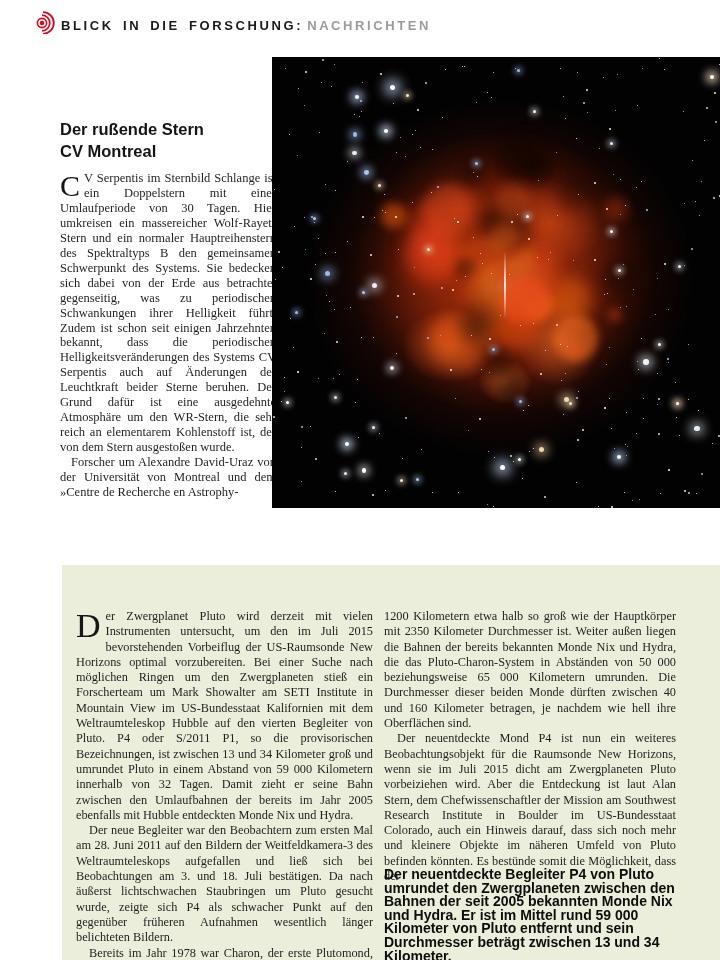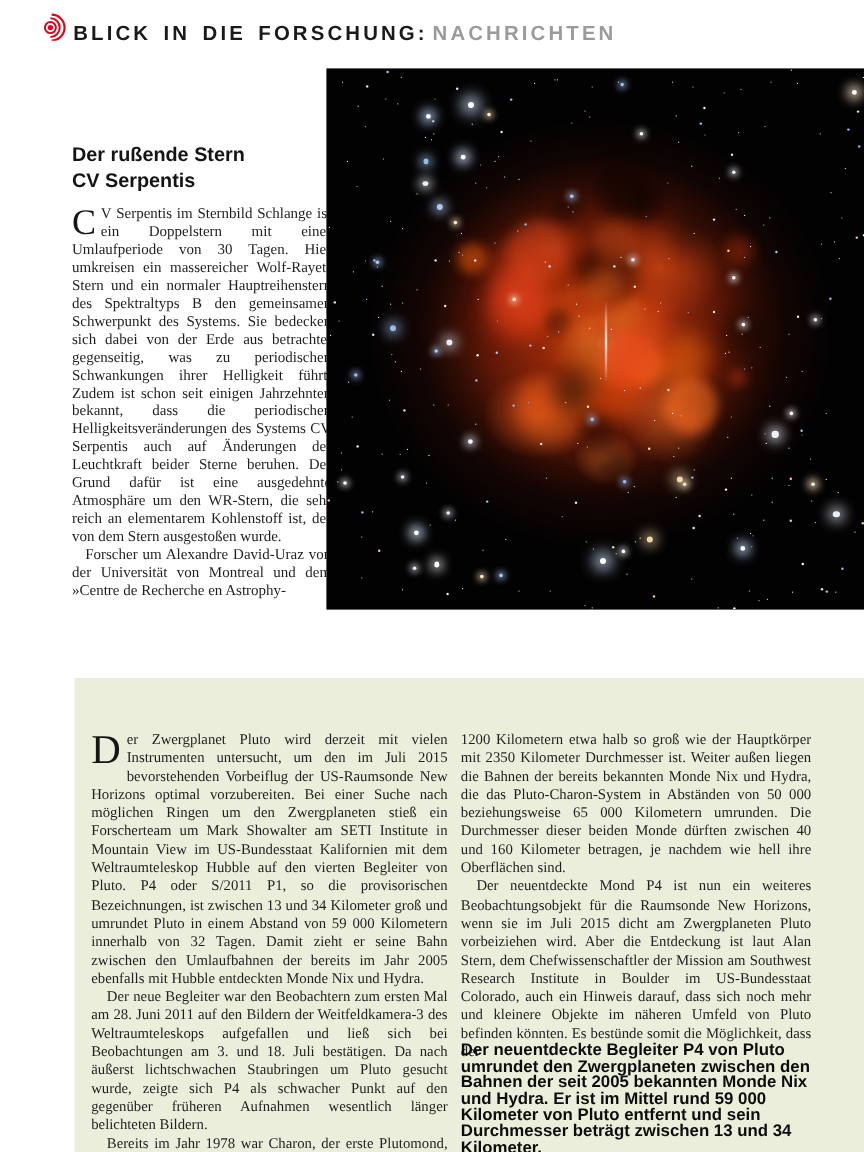--- a/index.html
+++ b/index.html
@@ -7,21 +7,21 @@
     width:720px;height:960px;position:relative;overflow:hidden;
     background:#ffffff;
     font-family:"Liberation Serif", serif;
     color:#1f1f1f;
     -webkit-font-smoothing:antialiased;
   }
   
   .kicker{
     position:absolute;left:61px;top:18px;height:20px;
     font-family:"Liberation Sans", sans-serif;
-    font-size:17px;font-weight:bold;letter-spacing:2.6px;word-spacing:3px;
+    font-size:13px;font-weight:bold;letter-spacing:2.6px;word-spacing:3px;
     white-space:nowrap;color:#1a1a1a;
   }
   .kicker .light{color:#9b9b9b;font-weight:bold;margin-left:4px;}
   .kicker-icon{position:absolute;left:35px;top:10px;width:22px;height:24px;}
   
   .cv-title{
     position:absolute;left:60px;top:118px;width:215px;
     font-family:"Liberation Sans", sans-serif;
     font-size:16.5px;line-height:22px;font-weight:bold;color:#141414;
   }
@@ -94,21 +94,21 @@
   <circle cx="7" cy="13" r="2.2" fill="#e2001a"></circle>
   <circle cx="7" cy="13" r="4.6" fill="none" stroke="#e2001a" stroke-width="1.6"></circle>
   <path d="M 7 5.2 A 7.8 7.8 0 0 1 7 20.8" fill="none" stroke="#e2001a" stroke-width="1.7"></path>
   <path d="M 8 2.2 A 10.8 10.8 0 0 1 8 23.8" fill="none" stroke="#e2001a" stroke-width="1.8"></path>
 </svg>
 <div class="kicker">
   <span>BLICK IN DIE FORSCHUNG:</span><span class="light">NACHRICHTEN</span>
 </div>
 
 <div class="cv-title" style="white-space:pre-line">Der rußende Stern
-CV Serpentis</div>
+CV Montreal</div>
 
 <div class="cv-body">
   <p><span class="dropcap">C</span><span>V Serpentis im Sternbild Schlange ist ein Doppelstern mit einer Umlaufperiode von 30 Tagen. Hier umkreisen ein massereicher Wolf-Rayet-Stern und ein normaler Hauptreihenstern des Spektraltyps B den gemeinsamen Schwerpunkt des Systems. Sie bedecken sich dabei von der Erde aus betrachtet gegenseitig, was zu periodischen Schwankungen ihrer Helligkeit führt. Zudem ist schon seit einigen Jahrzehnten bekannt, dass die periodischen Helligkeitsveränderungen des Systems CV Serpentis auch auf Änderungen der Leuchtkraft beider Sterne beruhen. Der Grund dafür ist eine ausgedehnte Atmosphäre um den WR-Stern, die sehr reich an elementarem Kohlenstoff ist, der von dem Stern ausgestoßen wurde.</span></p>
   <p class="indent">Forscher um Alexandre David-Uraz von der Universität von Montreal und dem »Centre de Recherche en Astrophy-</p>
 </div>
 
 <div class="photo">
   <div class="nebula"></div>
   <div id="blobs">
       <div class="blob" style="left: 143.528px; top: 167.605px; width: 52.4275px; height: 52.4275px; filter: blur(7.76541px); background: rgba(234, 88, 16, 0.298);"></div>

